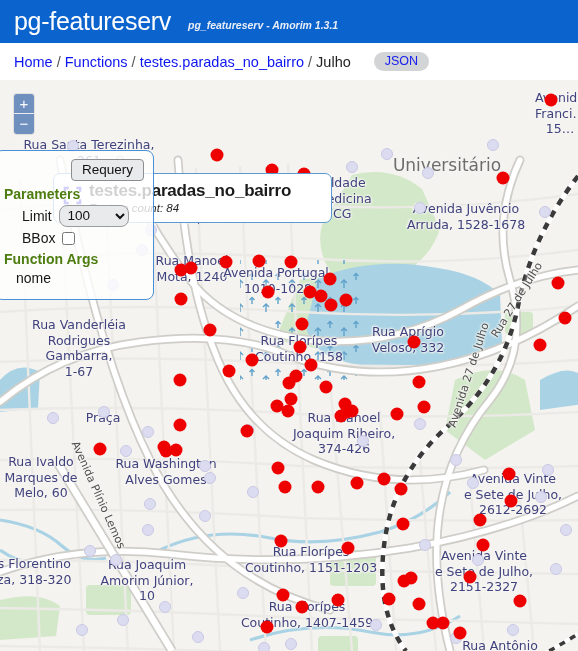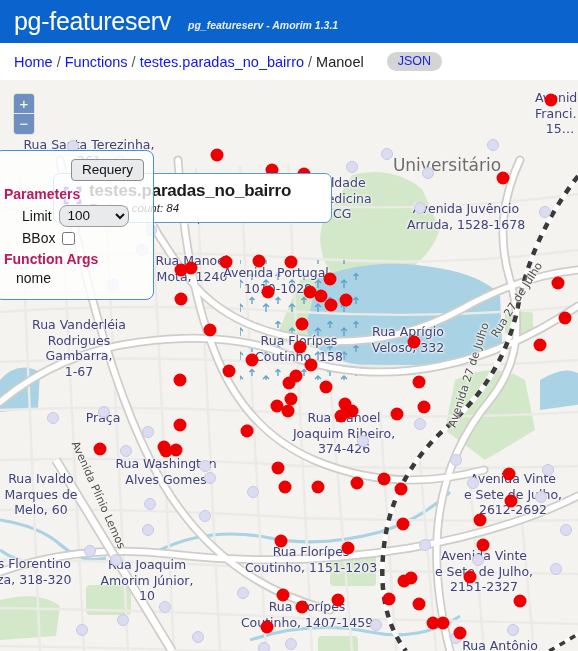--- a/index.html
+++ b/index.html
@@ -146,21 +146,21 @@
     border-radius: 4px;
     font-size: 13.5px;
     padding: 2px 10px 3px;
     color: #121212;
     cursor: pointer;
     font-family: "Liberation Sans", sans-serif;
   }
   .panel-heading {
     font-size: 14px;
     font-weight: bold;
-    color: #be185d;
+    color: #4d7c0f;
     margin-top: 5px;
     margin-bottom: 2px;
   }
   .field-row {
     display: flex;
     align-items: center;
     margin: 3px 0;
     padding-left: 18px;
   }
   .field-label {
@@ -242,21 +242,21 @@
   <span id="brand-subtitle">pg_featureserv - Amorim 1.3.1</span>
 </div>
 
 <div id="breadcrumb-bar">
   <a class="crumb-link">Home</a>
   <span class="crumb-sep">/</span>
   <a class="crumb-link">Functions</a>
   <span class="crumb-sep">/</span>
   <a class="crumb-link">testes.paradas_no_bairro</a>
   <span class="crumb-sep">/</span>
-  <span class="crumb-static">Manoel</span>
+  <span class="crumb-static">Julho</span>
   <span id="json-badge">JSON</span>
 </div>
 
 <div id="map-area">
 
   <svg id="map-canvas" viewBox="0 0 578 571" preserveAspectRatio="none">
     <defs>
       <pattern id="marshpat" width="26" height="24" patternUnits="userSpaceOnUse">
         <g stroke="#5b9ec9" stroke-width="1.4" fill="none">
           <path d="M6 16 v-7 M3 11 q3 -3 3 -3 q0 0 3 3"></path>
@@ -380,21 +380,21 @@
       <div class="map-label" style="left: 408px; top: 259px; transform: translate(-50%, -50%);">Rua Aprígio
 Veloso, 332</div>
       <div class="map-label rot" style="left: 517px; top: 220px; transform: translate(-50%, -50%) rotate(-58deg);">Rua 27 de Julho</div>
       <div class="map-label rot" style="left: 469px; top: 295px; transform: translate(-50%, -50%) rotate(-72deg);">Avenida 27 de Julho</div>
       <div class="map-label" style="left: 103px; top: 338px; transform: translate(-50%, -50%);">Praça</div>
       <div class="map-label" style="left: 344px; top: 353px; transform: translate(-50%, -50%);">Rua Manoel
 Joaquim Ribeiro,
 374-426</div>
       <div class="map-label" style="left: 166px; top: 391px; transform: translate(-50%, -50%);">Rua Washington
 Alves Gomes</div>
-      <div class="map-label" style="left: 41px; top: 397px; transform: translate(-50%, -50%); margin-top: 17px;">Rua Ivaldo
+      <div class="map-label" style="left: 41px; top: 397px; transform: translate(-50%, -50%);">Rua Ivaldo
 Marques de
 Melo, 60</div>
       <div class="map-label rot" style="left: 98px; top: 415px; transform: translate(-50%, -50%) rotate(66deg);">Avenida Plínio Lemos</div>
       <div class="map-label" style="left: 513px; top: 414px; transform: translate(-50%, -50%);">Avenida Vinte
 e Sete de Julho,
 2612-2692</div>
       <div class="map-label" style="left: 311px; top: 479px; transform: translate(-50%, -50%);">Rua Florípes
 Coutinho, 1151-1203</div>
       <div class="map-label" style="left: 28px; top: 491px; transform: translate(-50%, -50%);">…s Florentino
 …za, 318-320</div>

